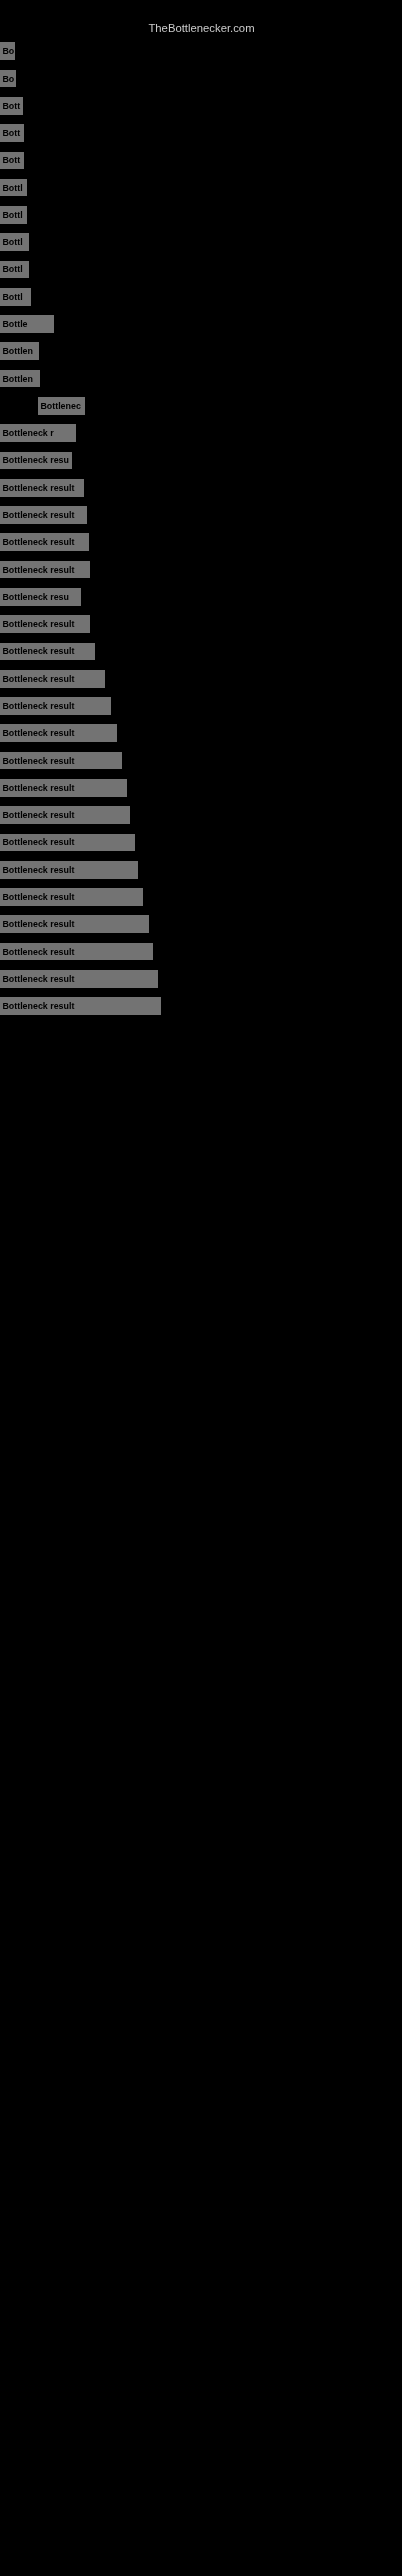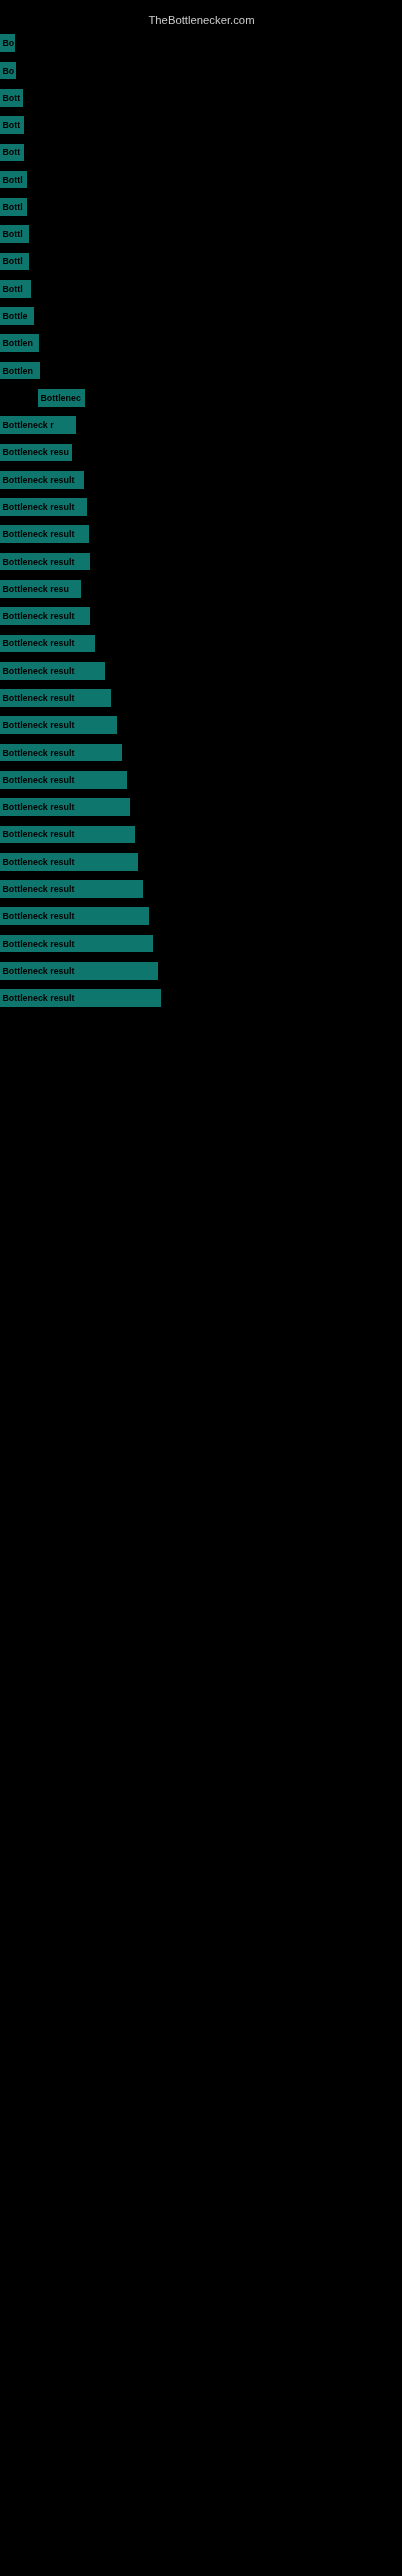--- a/index.html
+++ b/index.html
@@ -14,30 +14,30 @@
     }
     .header {
       text-align: center;
       color: #ccc;
       font-size: 11.3px;
       padding: 6.4px 0 3.2px 0;
     }
     .container {
       width: 403px;
       background: #000;
-      padding: 8px 0;
+      padding: 16px 0;
     }
     .bar-row {
       display: flex;
       align-items: center;
       margin-bottom: 0px;
       padding: 4.8px 0 4.8px 0;
     }
     .bar-label {
-      background-color: #0f766e;
+      background-color: #737373;
       color: #000;
       font-size: 8.9px;
       font-weight: bold;
       white-space: nowrap;
       overflow: hidden;
       padding: 1.6px 2.4px;
       height: 17.7px;
       display: flex;
       align-items: center;
     }
@@ -74,21 +74,21 @@
       <div class="bar-row">
         <div class="bar-label" style="width: 29px;">Bottl</div>
       </div>
       <div class="bar-row">
         <div class="bar-label" style="width: 29px;">Bottl</div>
       </div>
       <div class="bar-row">
         <div class="bar-label" style="width: 31px;">Bottl</div>
       </div>
       <div class="bar-row">
-        <div class="bar-label" style="width: 34px;">Bottle</div>
+        <div class="bar-label" style="width: 54px;">Bottle</div>
       </div>
       <div class="bar-row">
         <div class="bar-label" style="width: 39px;">Bottlen</div>
       </div>
       <div class="bar-row">
         <div class="bar-label" style="width: 40px;">Bottlen</div>
       </div>
       <div class="bar-row">
         <div class="bar-label" style="width: 47px; margin-left: 38px;">Bottlenec</div>
       </div>

